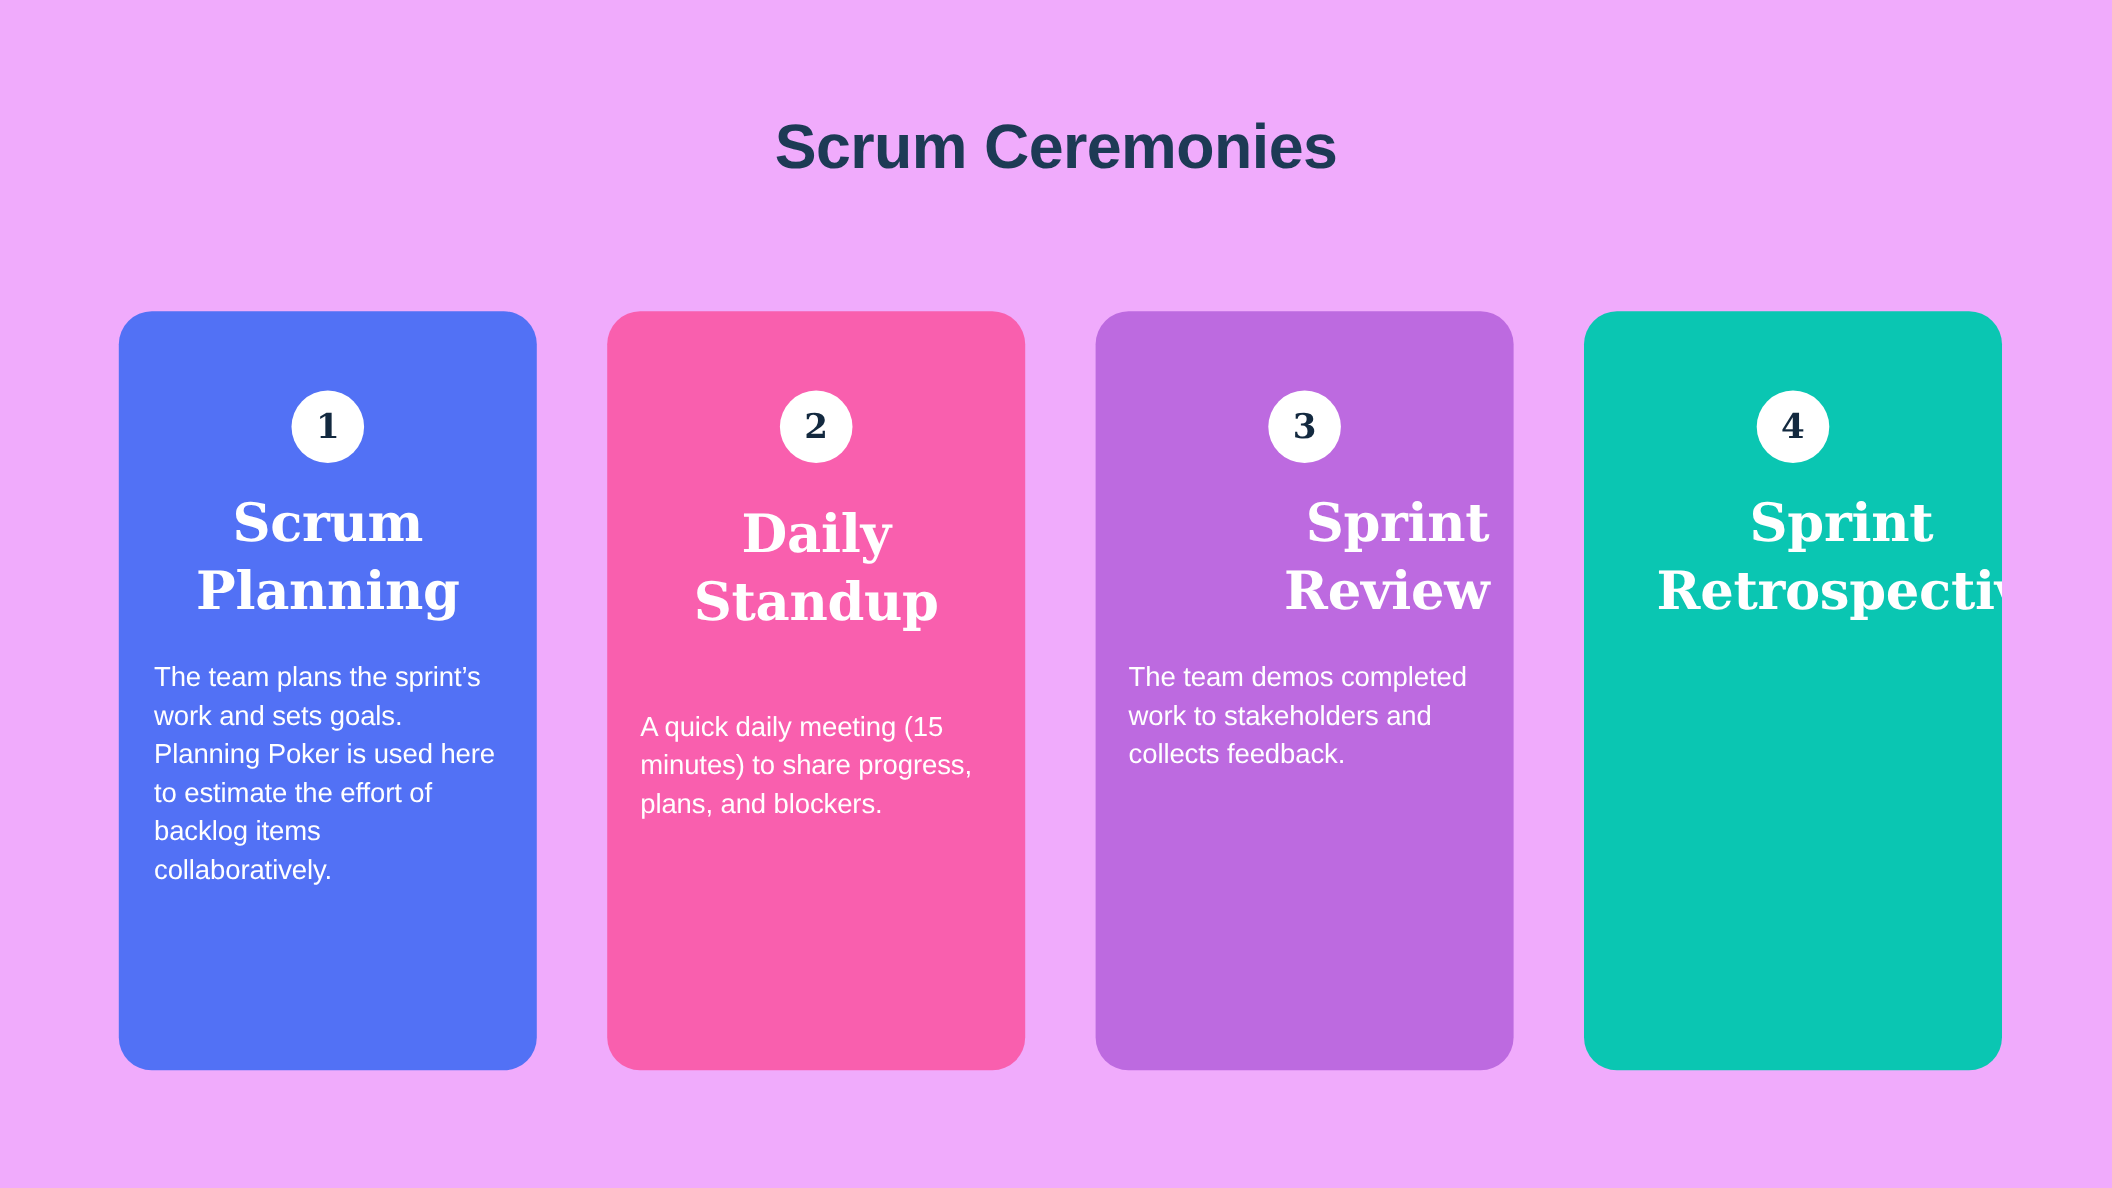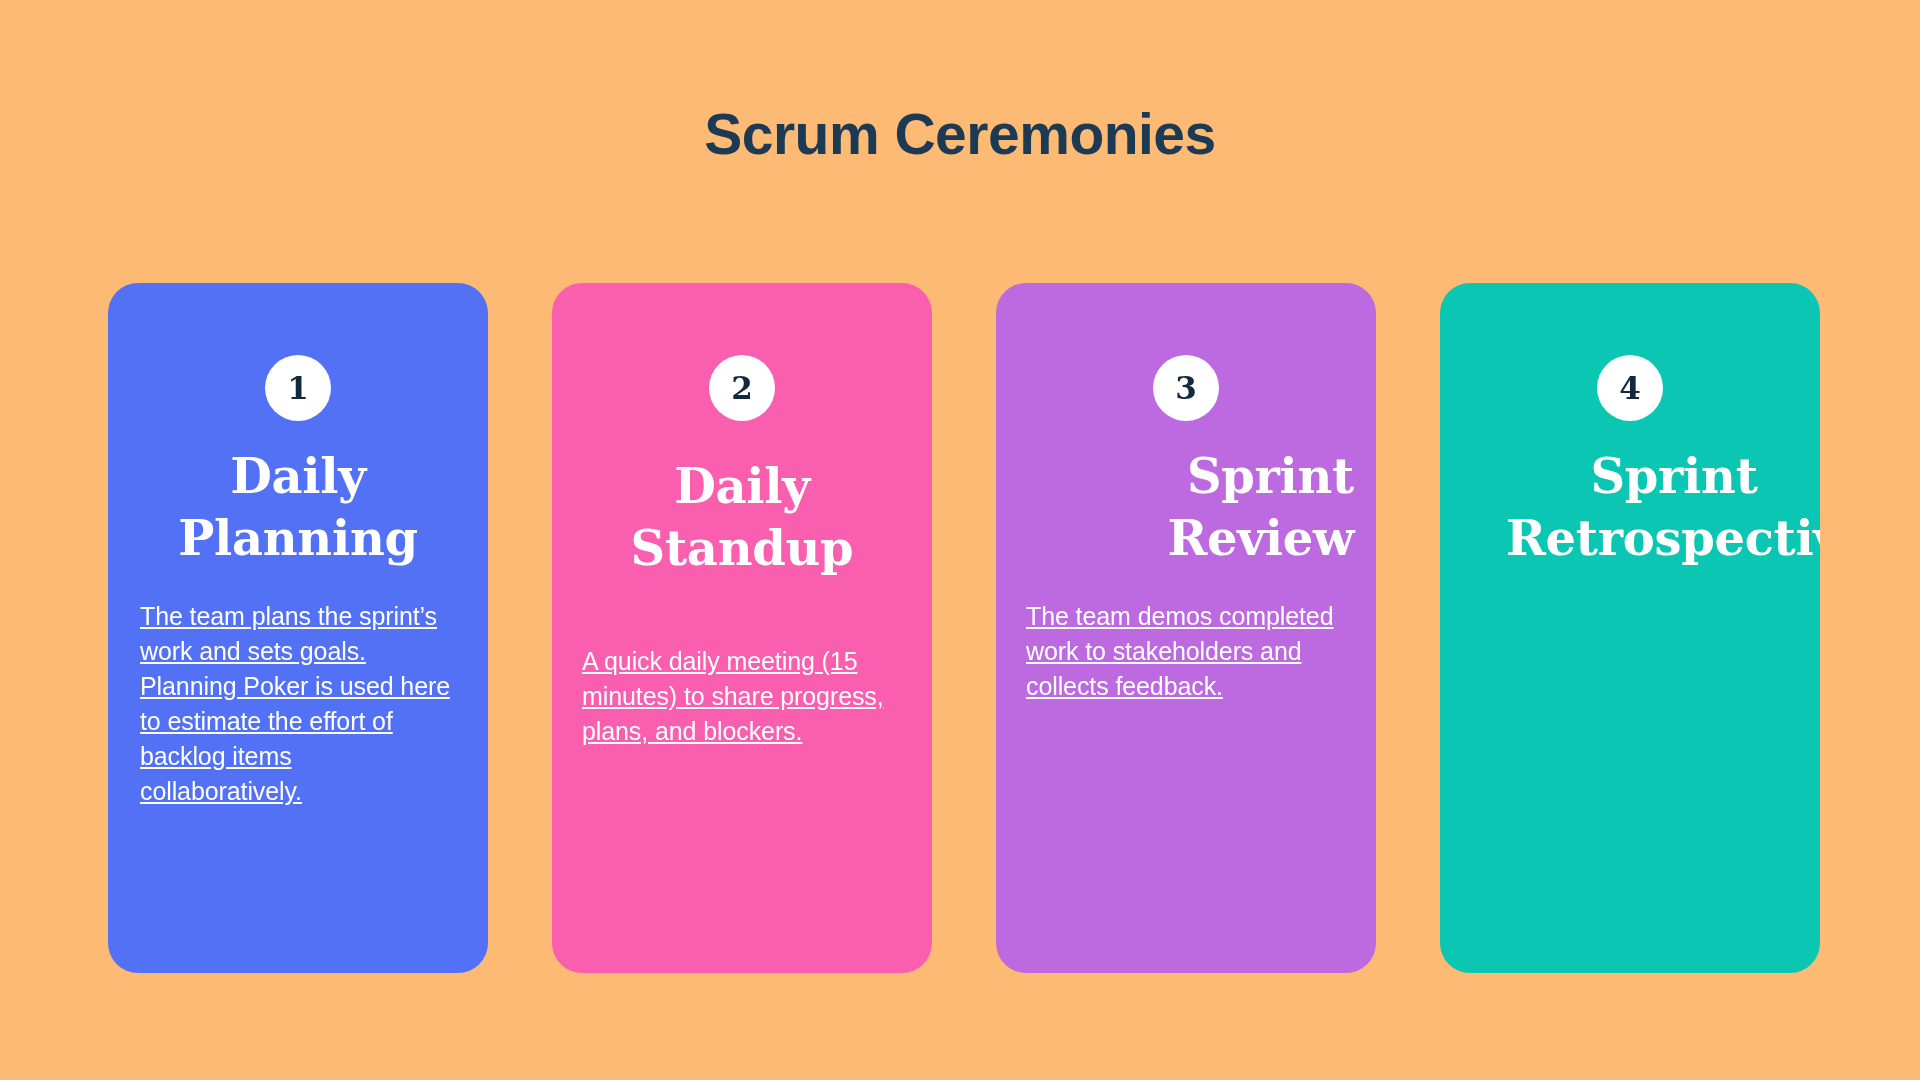--- a/index.html
+++ b/index.html
@@ -92,40 +92,39 @@
     top: 316px;
     left: 32px;
     width: 314px;
     text-align: left;
     font-family: "Liberation Sans", sans-serif;
     font-weight: normal;
     font-size: 25px;
     line-height: 35px;
     color: #ffffff;
     letter-spacing: -0.1px;
-    text-decoration: underline;
   }
   .card-2 .card-body,
   .card-3 .card-body,
   .card-4 .card-body { left: 30px; }
 </style>
 </head>
 <body style="background: rgb(243, 244, 250);">
 
-<div class="slide" style="background: #fdba74;">
+<div class="slide" style="background: #f0abfc;">
 
   <div class="page-title" style="color: rgb(29, 58, 85);">Scrum Ceremonies</div>
 
   <div class="cards">
 
     <div class="card card-1" style="background: rgb(82, 113, 245);">
       <div class="card-badge" style="background: rgb(255, 255, 255);">
         <span class="card-badge-num" style="color: rgb(19, 41, 63);">1</span>
       </div>
-      <div class="card-heading" style="color: rgb(255, 255, 255);">Daily Planning</div>
+      <div class="card-heading" style="color: rgb(255, 255, 255);">Scrum Planning</div>
       <div class="card-body" style="color: rgb(255, 255, 255);">The team plans the sprint’s work and sets goals. Planning Poker is used here to estimate the effort of backlog items collaboratively.</div>
     </div>
 
     <div class="card card-2" style="background: rgb(249, 95, 174);">
       <div class="card-badge" style="background: rgb(255, 255, 255);">
         <span class="card-badge-num" style="color: rgb(19, 41, 63);">2</span>
       </div>
       <div class="card-heading" style="color: rgb(255, 255, 255); margin-top: 10px;">Daily Standup</div>
       <div class="card-body" style="color: rgb(255, 255, 255); margin-top: 45px;">A quick daily meeting (15 minutes) to share progress, plans, and blockers.</div>
     </div>

